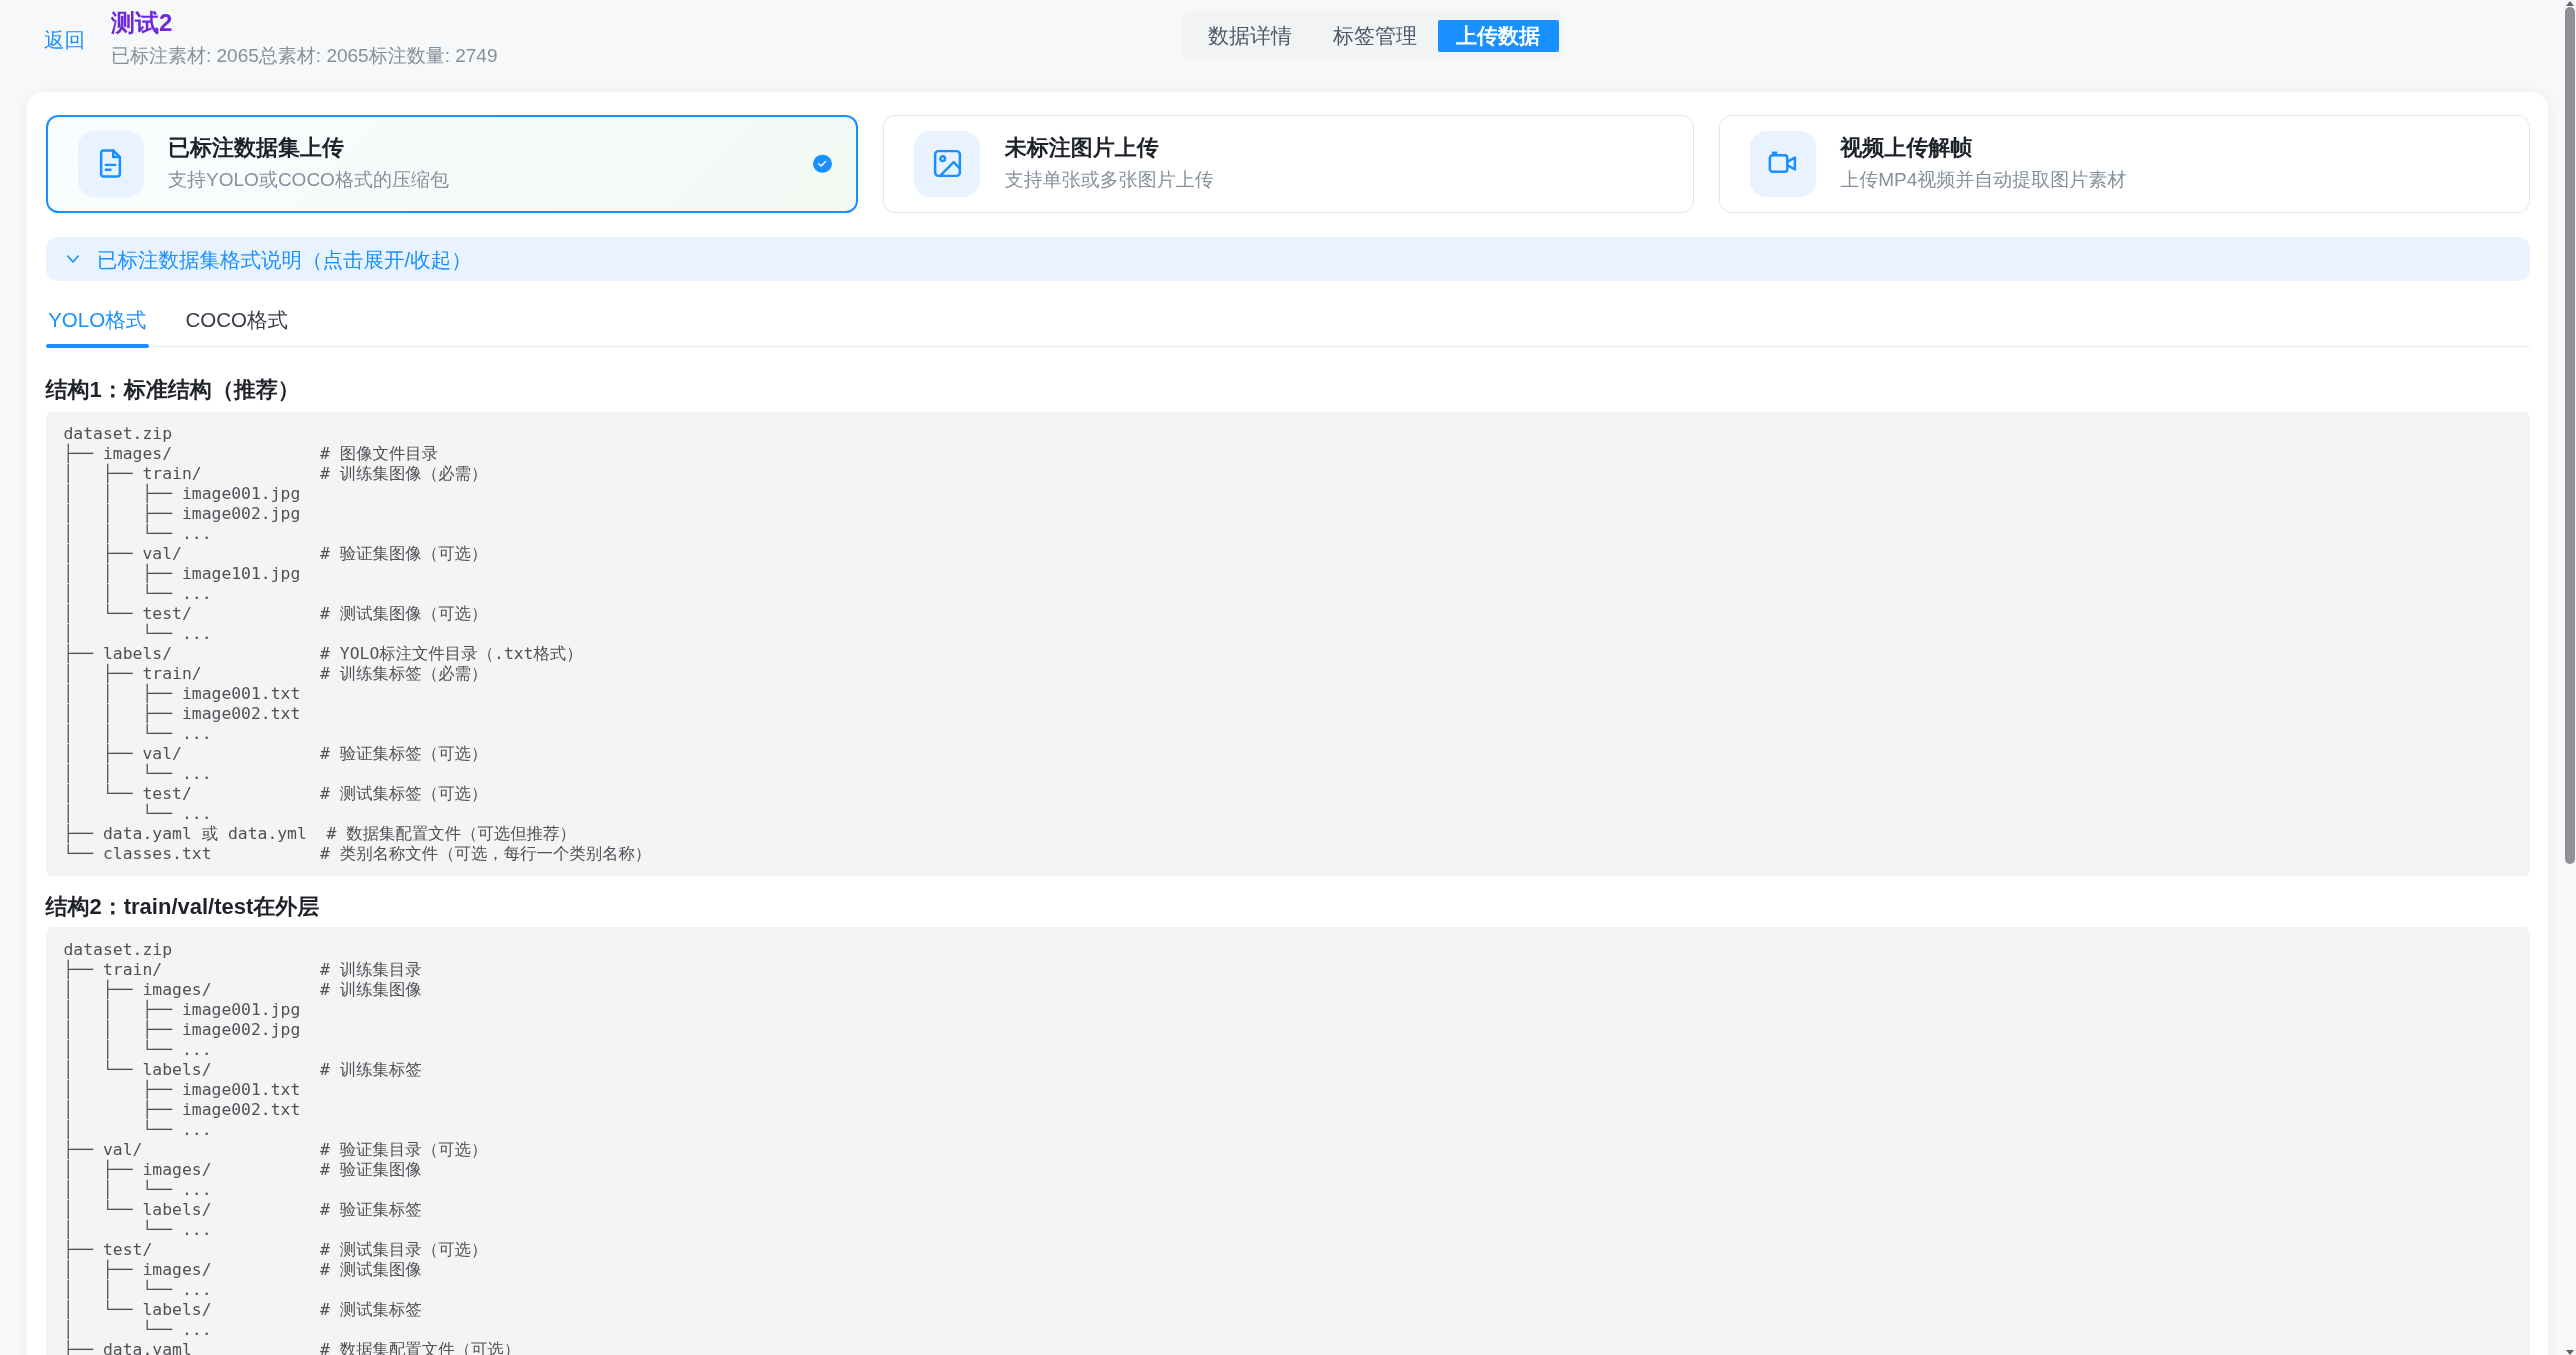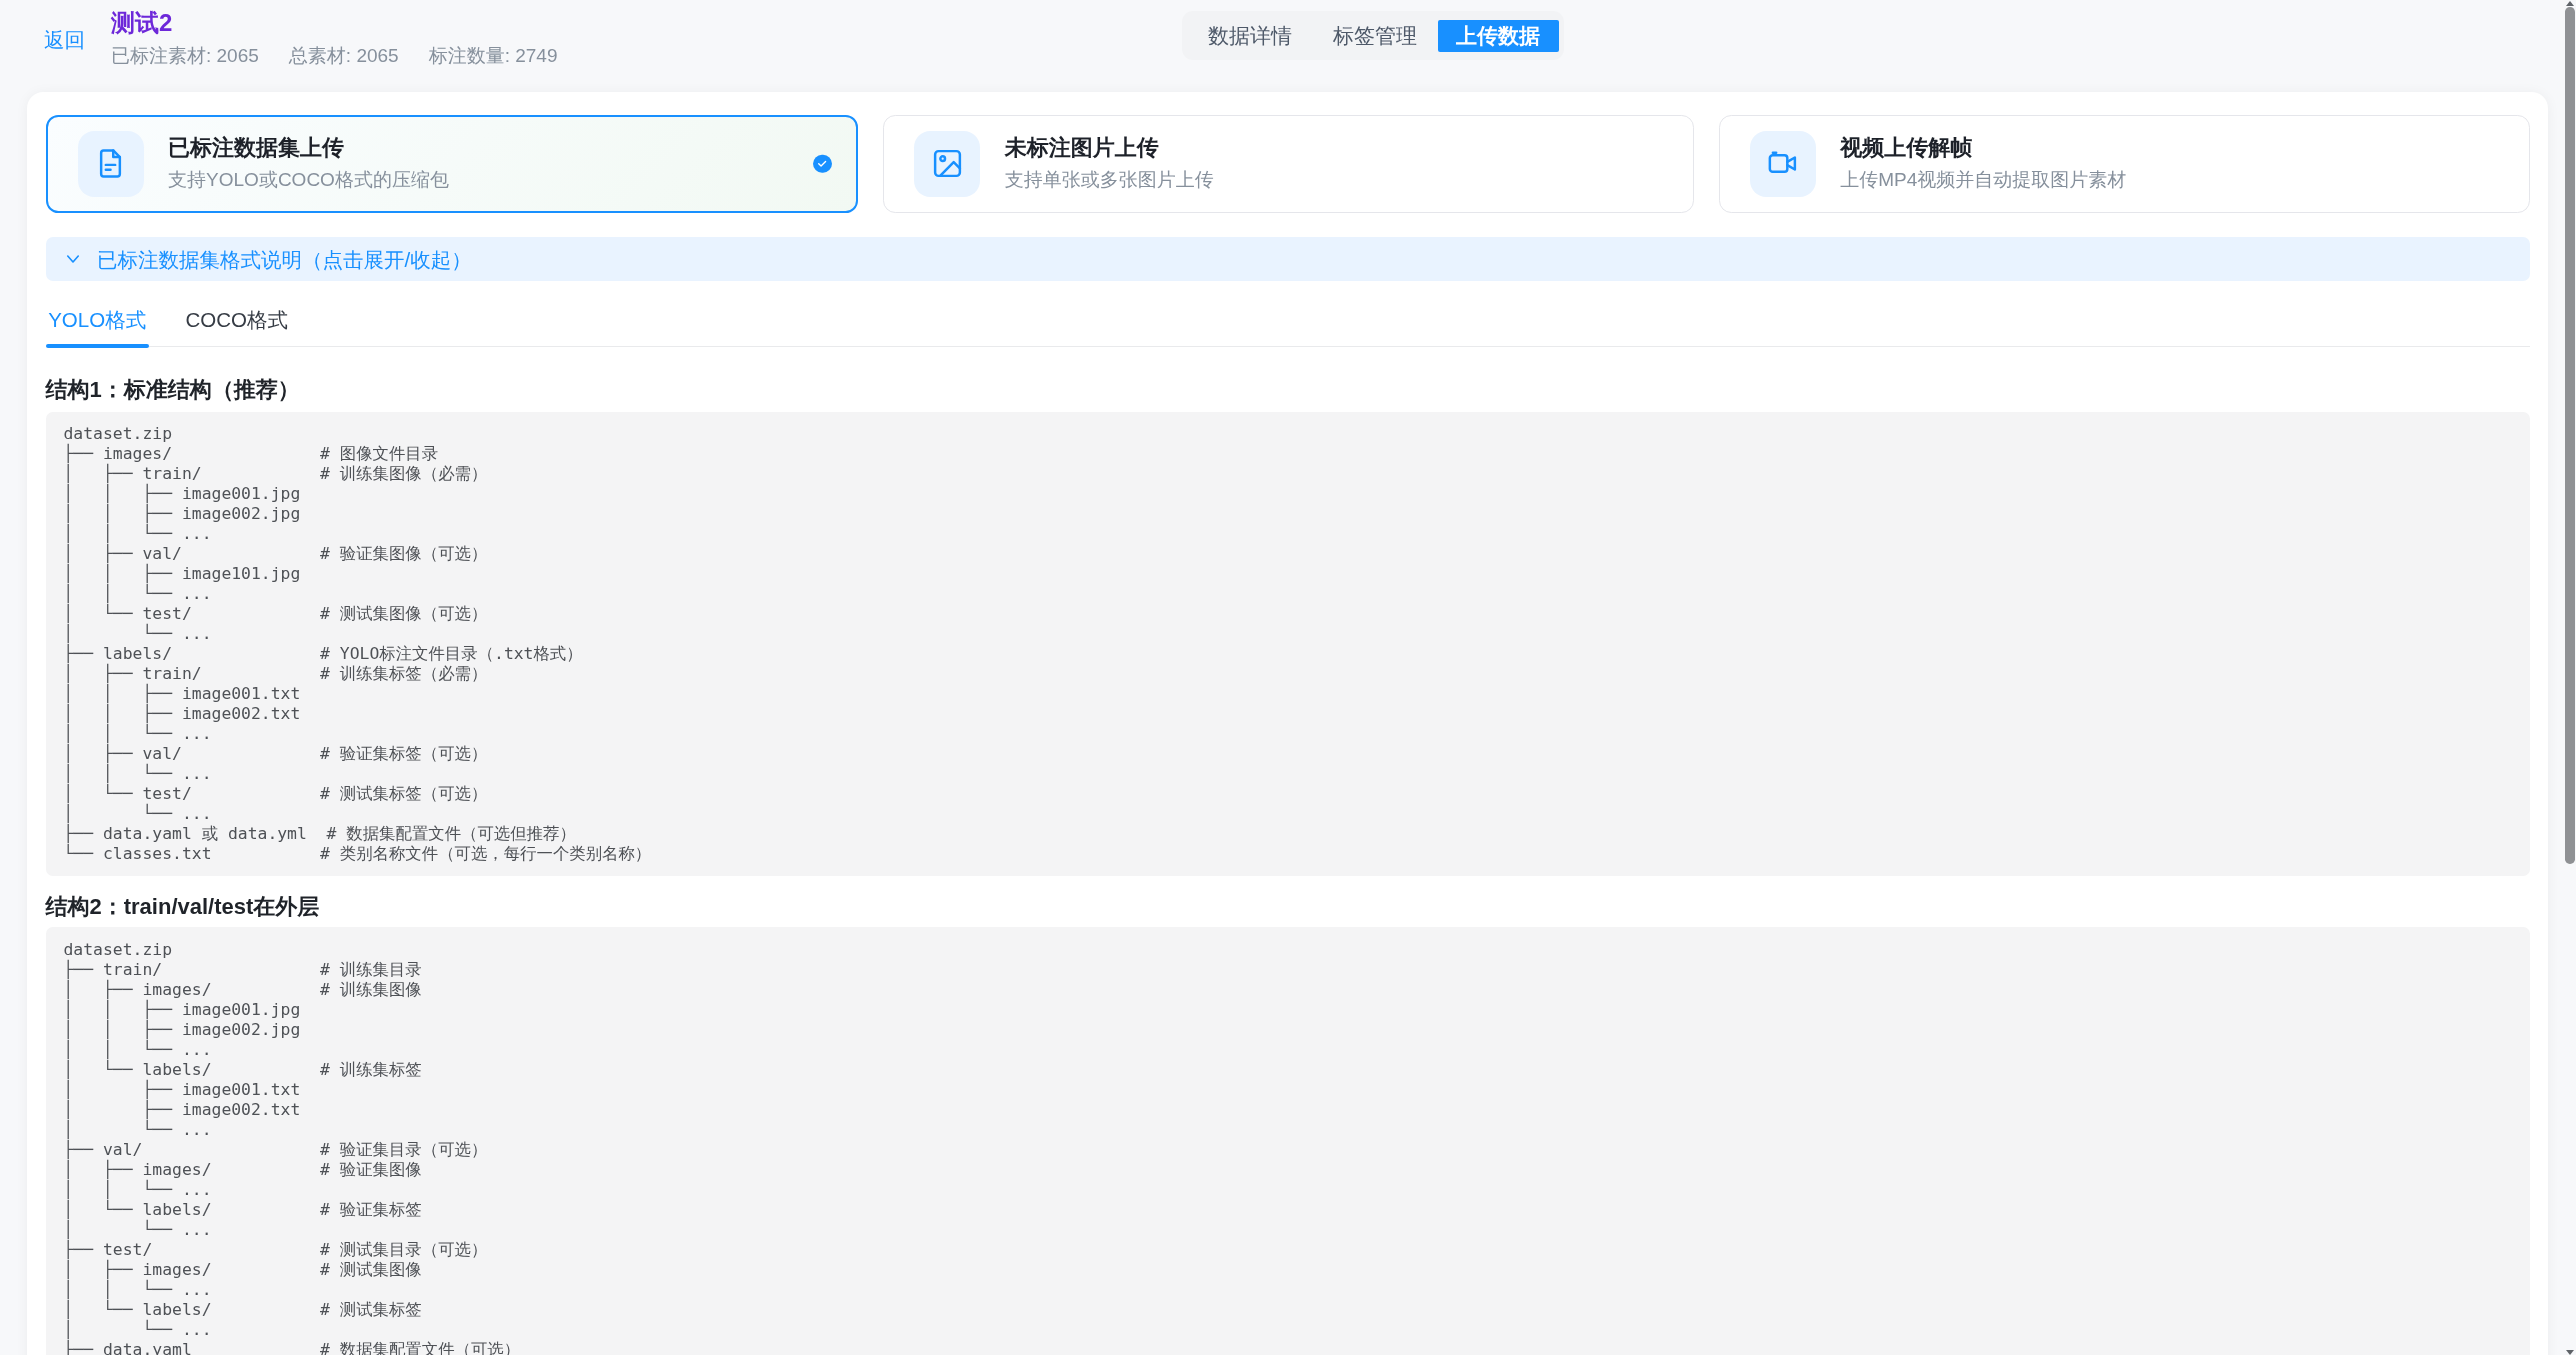--- a/index.html
+++ b/index.html
@@ -6,21 +6,21 @@
   html,body { width:2576px; height:1356px; overflow:hidden;
     background:#f7f8fa;
     font-family:"Liberation Sans","DejaVu Sans",sans-serif;
     color:#1f2329; }
 
   
   .page-header { position:absolute; top:0; left:0; width:2576px; height:92px; }
   .back-link { position:absolute; left:44px; top:26px; font-size:20.5px; color:#1890ff; cursor:pointer; }
   .title-block { position:absolute; left:111px; top:8.2px; }
   .dataset-title { font-size:24px; font-weight:700; color:#6d28d9; line-height:29px; }
-  .stats-row { display:flex; gap:30px; margin-top:6.8px; font-size:19px; color:#86909c; line-height:23px; }
+  .stats-row { display:flex; margin-top:6.8px; font-size:19px; color:#86909c; line-height:23px; }
 
   .header-tabs { position:absolute; left:1182px; top:11px; height:49px;
     background:#f2f3f5; border-radius:11px; display:flex; align-items:center; padding:0 5.5px; }
   .header-tab { font-size:21px; color:#4e5969; padding:0 20.5px; height:38px;
     display:flex; align-items:center; cursor:pointer; white-space:nowrap; }
   .header-tab.primary { background:#1890ff; color:#fff; border-radius:2px; padding:0 18.5px; height:32px;font-weight:bold; }
 
   
   .panel { position:absolute; top:92px; left:27px; width:2521px; height:1354px;
     background:#ffffff; border-radius:16.4px; box-shadow:0 1.4px 12.3px rgba(31,35,41,.05);
@@ -39,21 +39,21 @@
   .card-text { margin-left:24.6px; display:flex; flex-direction:column; gap:9px; }
   .card-title { font-size:22px; font-weight:700; color:#1d2129; line-height:24.6px; }
   .card-subtitle { font-size:19px; color:#86909c; line-height:22px; }
   .check-badge { position:absolute; right:24.6px; top:50%; transform:translateY(-50%);
     width:18.5px; height:18.5px; border-radius:50%; background:#1890ff;
     display:flex; align-items:center; justify-content:center; }
   .check-badge svg { width:10.3px; height:10.3px; stroke:#fff; fill:none; stroke-width:3.2;
     stroke-linecap:round; stroke-linejoin:round; }
 
   
-  .info-bar { margin-top:24.6px; height:44px; background:#e9f3ff; border-radius:7px;
+  .info-bar { margin-top:24.6px; height:44px; background:#e9f3ff; border-radius:12px;
     display:flex; align-items:center; padding:0 18.5px; gap:15px; cursor:pointer; }
   .info-bar svg { width:18px; height:18px; stroke:#1890ff; fill:none; stroke-width:2.2;
     stroke-linecap:round; stroke-linejoin:round; }
   .info-bar-label { font-size:20.5px; color:#1890ff; line-height:23px; }
 
   
   .fmt-tabs { margin-top:25px; display:flex; gap:34px; border-bottom:1.4px solid #e9eaec; }
   .fmt-tab { font-size:20.5px; color:#363c45; padding:0 2.7px 11.6px 2.7px; position:relative; cursor:pointer; }
   .fmt-tab.active { color:#1890ff; }
   .fmt-tab.active::after { content:""; position:absolute; left:0; right:0; bottom:-2.7px;

